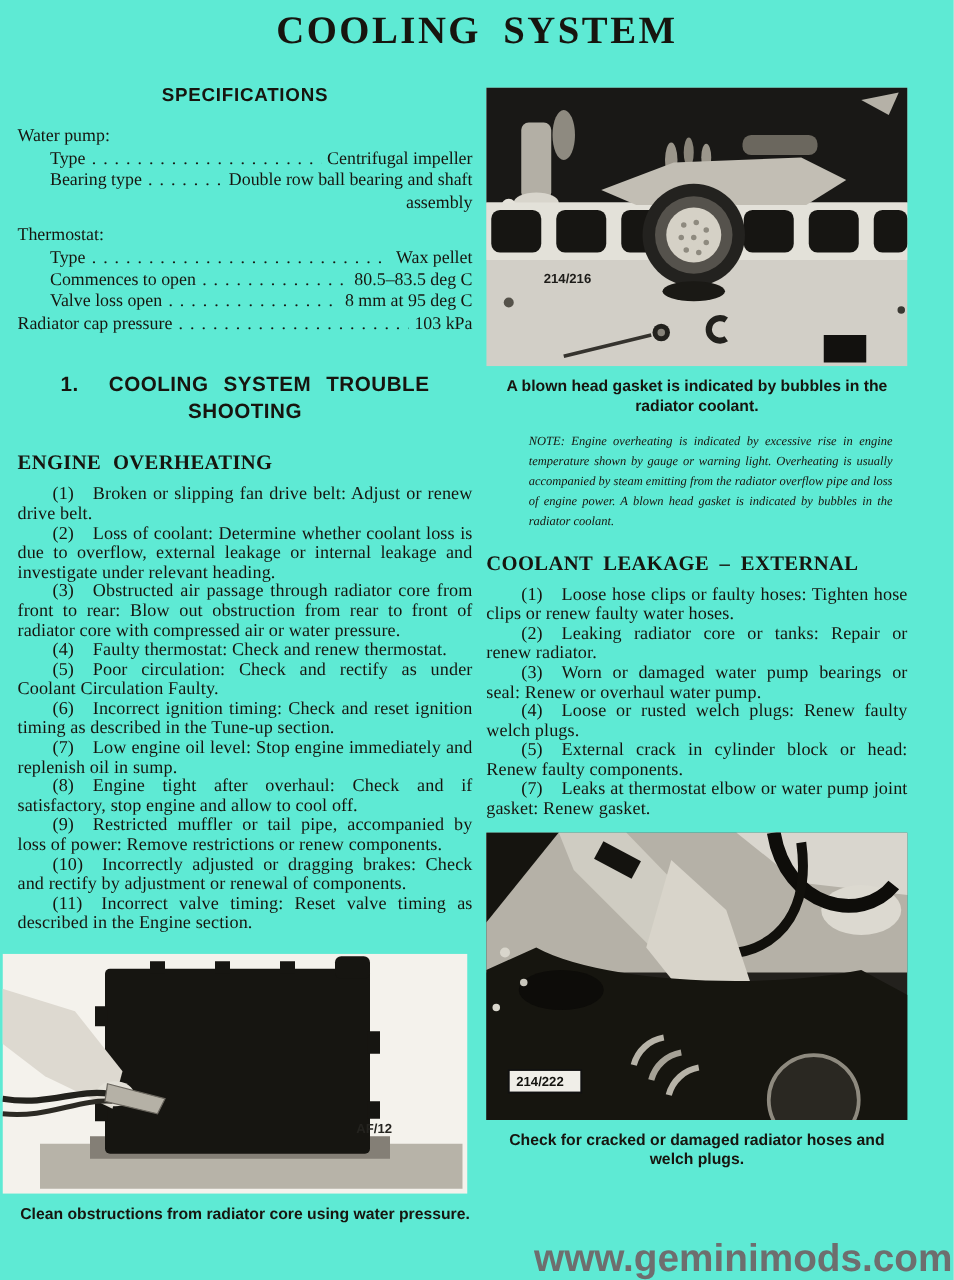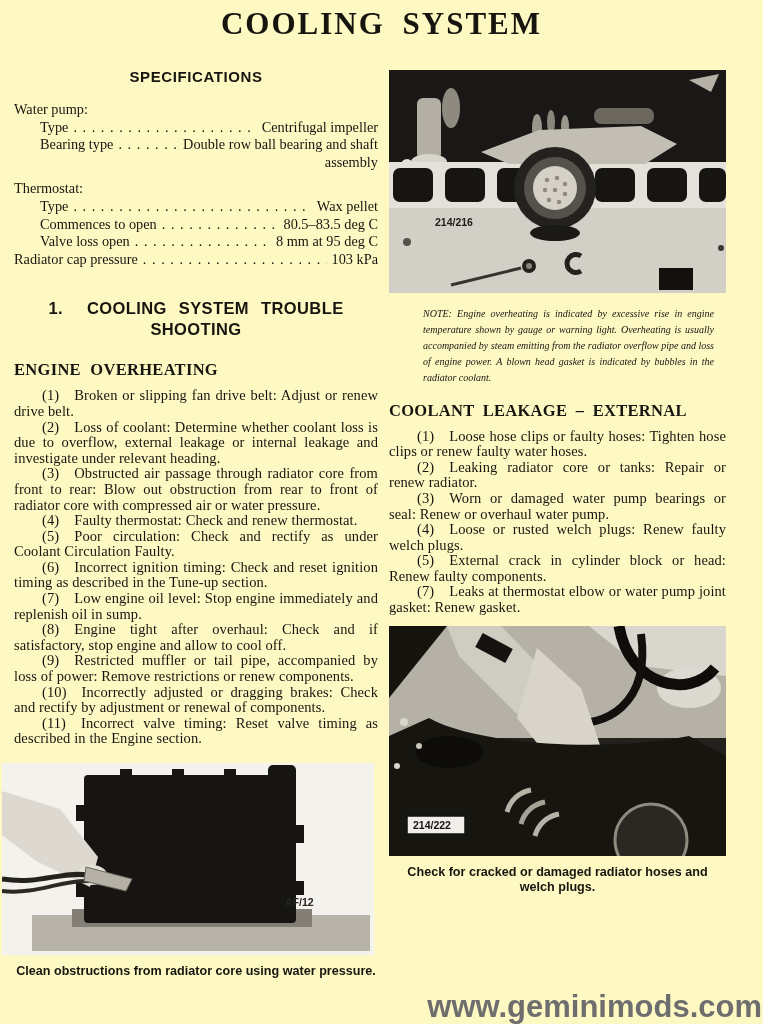--- a/index.html
+++ b/index.html
@@ -1,18 +1,18 @@
 <!DOCTYPE html>
 <html><head>
 <meta charset="utf-8">
 <style>
   html,body { margin:0; padding:0; background:#e8e8e6; }
   .page {
     position:relative; width:763px; height:1024px; margin:0 auto;
-    background:#fef9c3; color:#17150f; overflow:hidden;
+    background:#5eead4; color:#17150f; overflow:hidden;
     font-family:"Liberation Serif", serif;
   }
   .page-title {
     position:absolute; top:6px; left:0; width:100%;
     text-align:center; font-weight:bold; font-size:31px;
     letter-spacing:2px; word-spacing:8px; margin:0;
     font-family:"Liberation Serif", serif;
   }
   .col-left  { position:absolute; left:14px;  top:64px; width:364px; }
   .col-right { position:absolute; left:389px; top:70px; width:337px; }
@@ -226,20 +226,21 @@
         <circle cx="18" cy="172" r="4" fill="#55524a"></circle>
         <circle cx="140" cy="196" r="7" fill="#22211d"></circle>
         <circle cx="140" cy="196" r="3" fill="#87837a"></circle>
         <line x1="62" y1="215" x2="132" y2="198" stroke="#35332e" stroke-width="3"></line>
         <path d="M192,186 a9,9 0 1 0 0,15" stroke="#22211d" stroke-width="5" fill="none"></path>
         <rect x="270" y="198" width="34" height="22" fill="#12110e"></rect>
         <circle cx="332" cy="178" r="3" fill="#3a3832"></circle>
         <text x="46" y="156" fill="#1d1c19">214/216</text>
       </svg>
     </figure>
+    <p class="caption">A blown head gasket is indicated by bubbles in the radiator coolant.</p>
 
     <p class="note">NOTE: Engine overheating is indicated by excessive rise in engine temperature shown by gauge or warning light. Overheating is usually accompanied by steam emitting from the radiator overflow pipe and loss of engine power. A blown head gasket is indicated by bubbles in the radiator coolant.</p>
 
     <h3 class="cl-head">COOLANT LEAKAGE – EXTERNAL</h3>
 
     <div class="items">
 
         <p class="item"><span class="num">(1)</span><span>Loose hose clips or faulty hoses: Tighten hose clips or renew faulty water hoses.</span></p>
 
         <p class="item"><span class="num">(2)</span><span>Leaking radiator core or tanks: Repair or renew radiator.</span></p>

